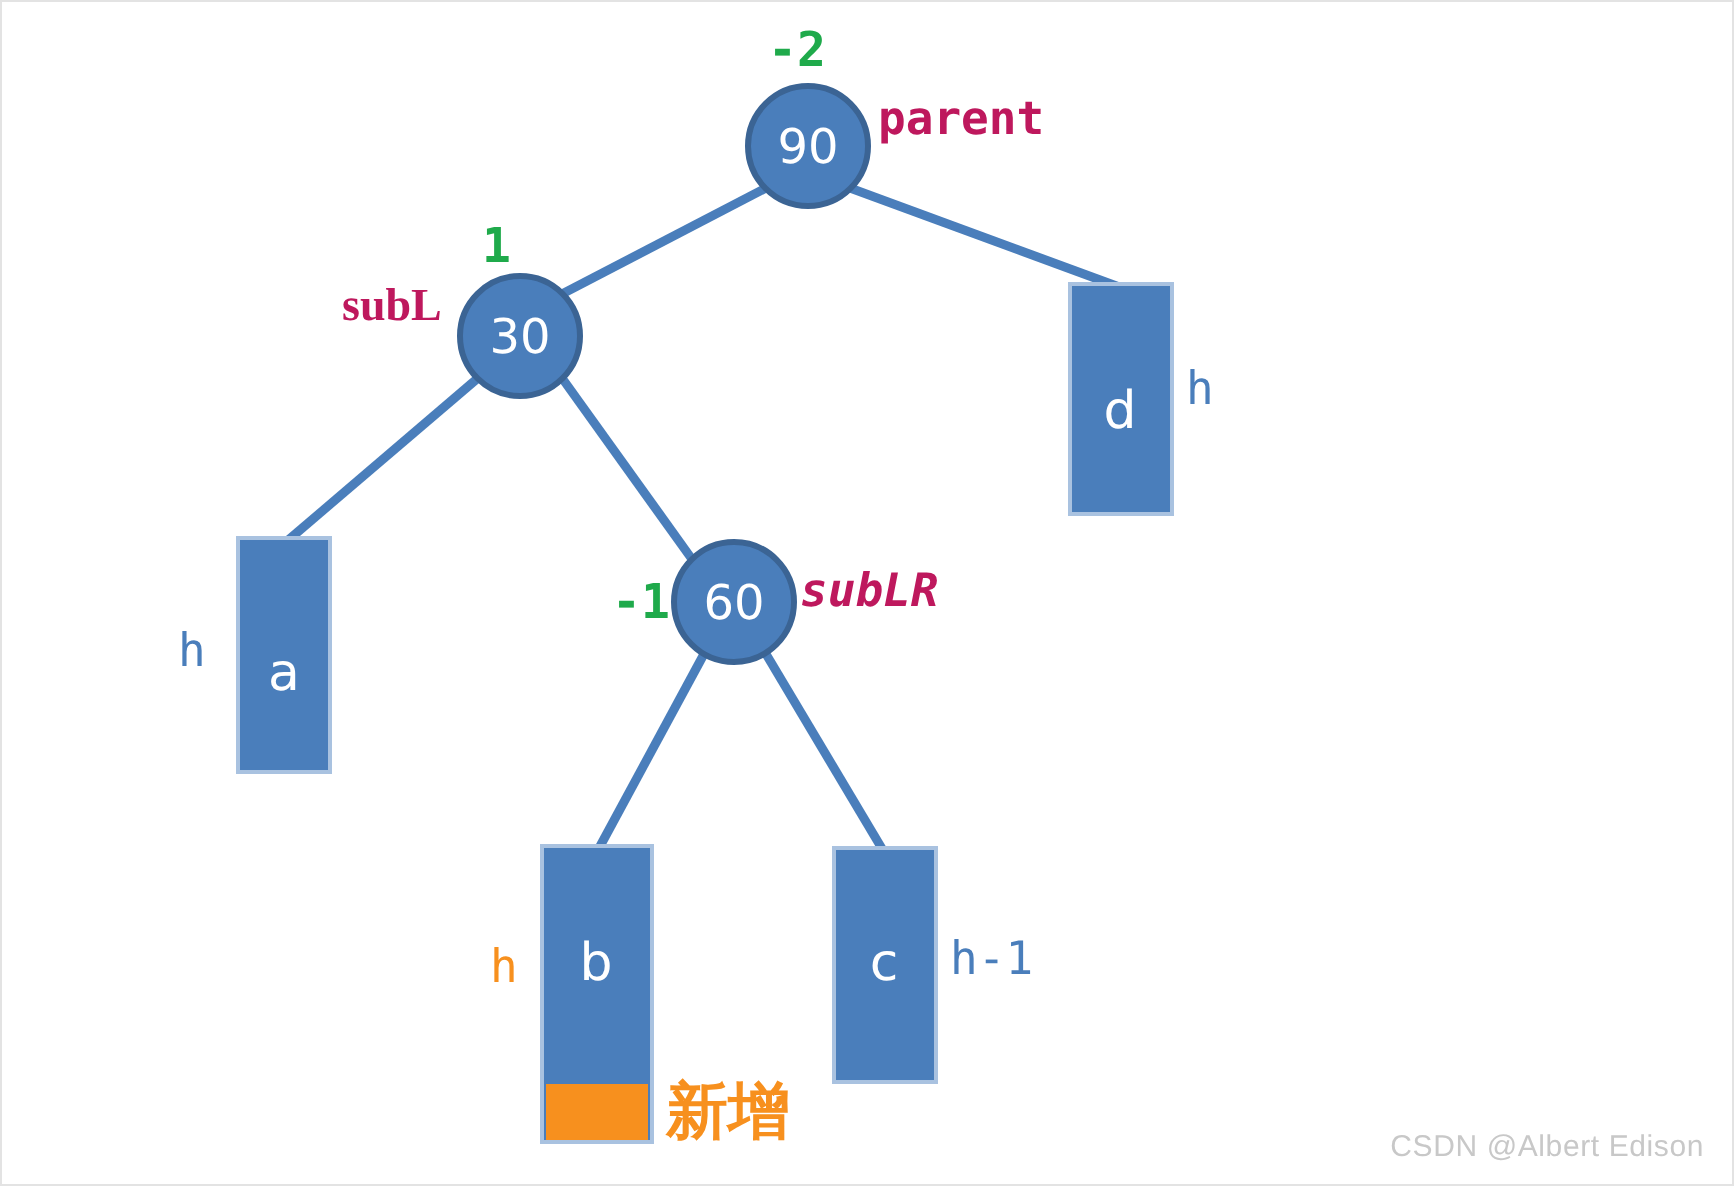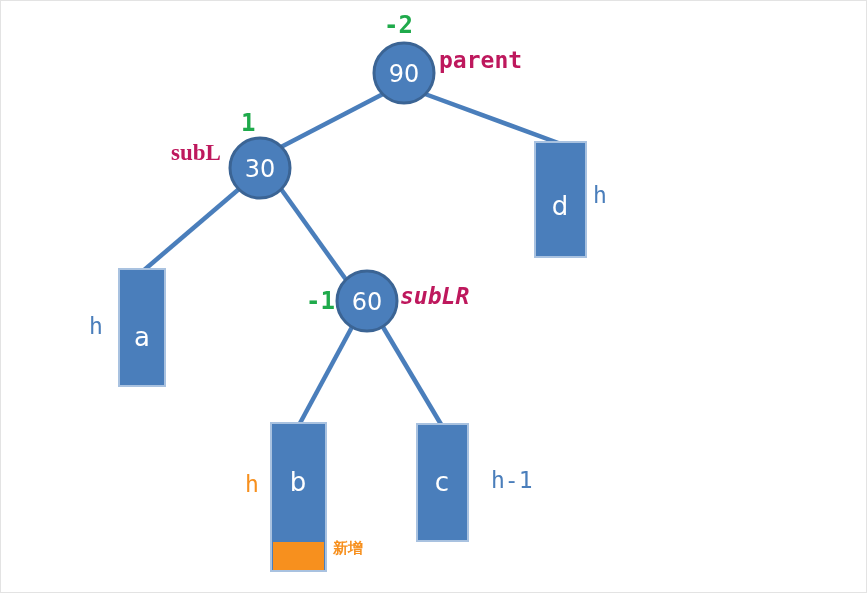--- a/index.html
+++ b/index.html
@@ -54,21 +54,21 @@
   }
   .height-tag {
     font-size: 23px;
     color: #4a7ebb;
   }
   .height-tag-orange {
     font-size: 23px;
     color: #f7901e;
   }
   .new-tag {
-    font-size: 15px;
+    font-size: 31px;
     font-weight: bold;
     color: #f7901e;
     font-family: "DejaVu Sans", sans-serif;
   }
   .watermark {
     position: absolute;
     right: 14px;
     bottom: 10px;
     font-family: "Liberation Sans", sans-serif;
     font-size: 15px;
@@ -133,18 +133,19 @@
   <div class="lbl bf" style="left:240px; top:110px;">1</div>
   <div class="lbl bf" style="left:305px; top:288px;">-1</div>
 
   <div class="lbl name-tag" style="left:438px; top:48px;">parent</div>
   <div class="lbl name-tag" style="left:170px; top:140px;font-family:Liberation Serif, serif;">subL</div>
   <div class="lbl name-tag" style="left:399px; top:284px;font-style:italic;">subLR</div>
 
   <div class="lbl height-tag" style="left:88px; top:314px;">h</div>
   <div class="lbl height-tag" style="left:592px; top:183px;">h</div>
   <div class="lbl height-tag-orange" style="left:244px; top:472px;">h</div>
-  <div class="lbl height-tag" style="left:474px; top:468px;margin-left:16px;">h-1</div>
+  <div class="lbl height-tag" style="left:474px; top:468px;">h-1</div>
 
   <div class="lbl new-tag" style="left:332px; top:540px;">新增</div>
 
+  <div class="watermark">CSDN @Albert Edison</div>
 
 </div>
 
 </body></html>

